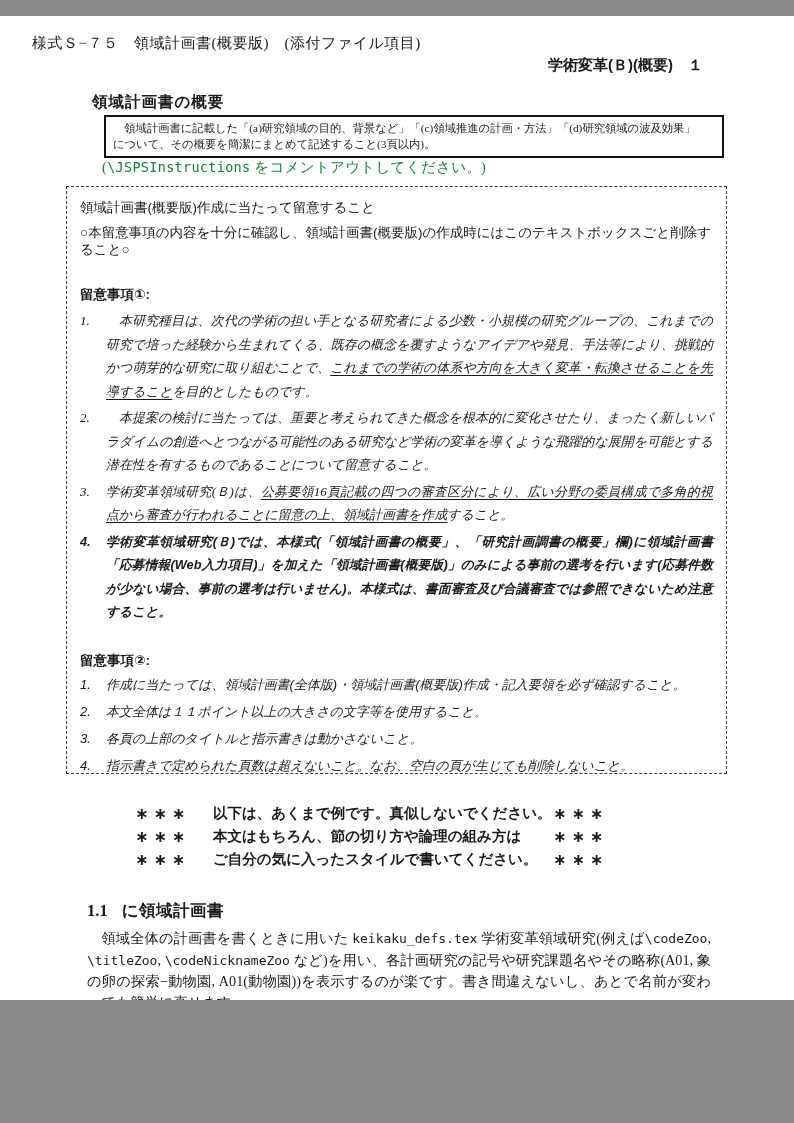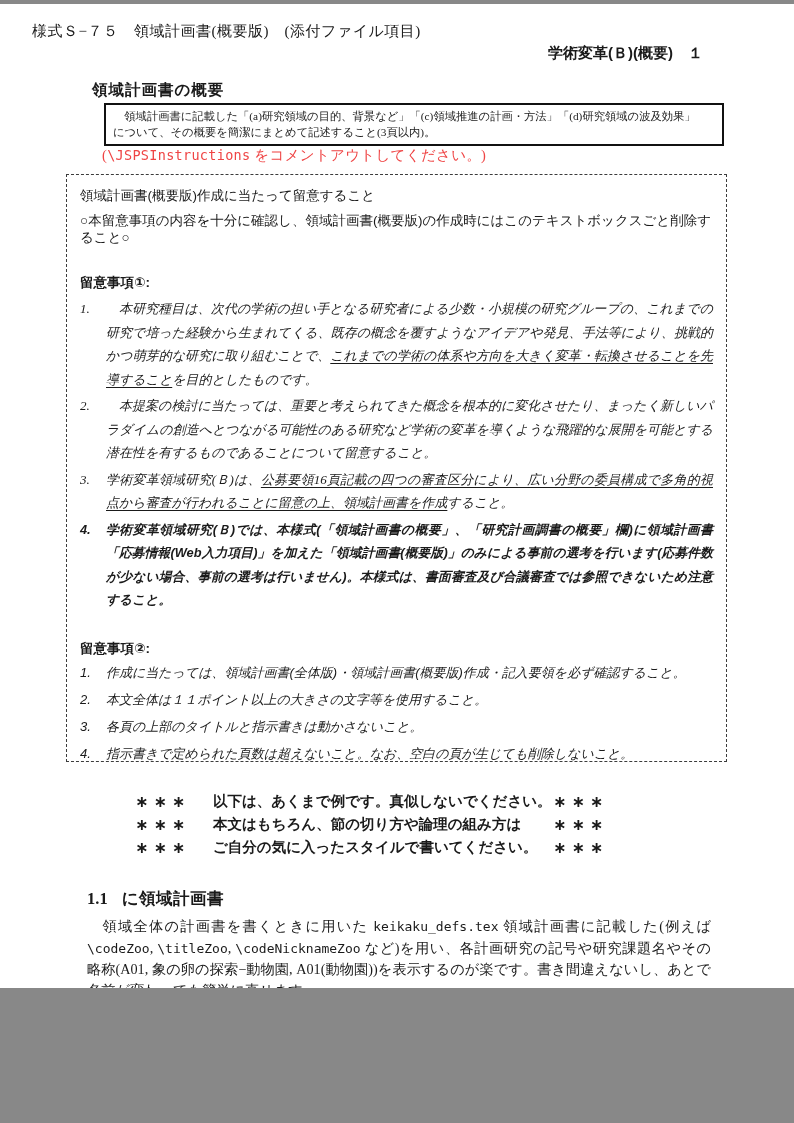--- a/index.html
+++ b/index.html
@@ -1,20 +1,20 @@
 <!DOCTYPE html>
 <html><head>
 <meta charset="utf-8">
 <style>
   html,body{margin:0;padding:0;background:#888;}
   .page{
     position:relative;
     width:794px;height:984px;
     background:#ffffff;
-    margin:4px auto;
+    margin:16px auto;
     overflow:hidden;
     color:#1a1a1a;
     font-family:"Liberation Serif","DejaVu Serif",serif;
   }
   .abs{position:absolute;}
   .serif{font-family:"Liberation Serif","DejaVu Serif",serif;}
   .gothic{font-family:"Liberation Sans","DejaVu Sans",sans-serif;}
   .mono{font-family:"DejaVu Sans Mono","Liberation Mono",monospace;}
 
   .form-label{left:32px;top:18px;font-size:15px;letter-spacing:.5px;}
@@ -84,21 +84,21 @@
   <div class="abs serif form-label">様式Ｓ−７５　領域計画書(概要版)　(添付ファイル項目)</div>
   <div class="abs gothic page-header">学術変革(Ｂ)(概要)　１</div>
 
   <div class="abs gothic overview-heading">領域計画書の概要</div>
 
   <div class="abs serif overview-box">
     <div>　領域計画書に記載した「(a)研究領域の目的、背景など」「(c)領域推進の計画・方法」「(d)研究領域の波及効果」</div>
     <div>について、その概要を簡潔にまとめて記述すること(3頁以内)。</div>
   </div>
 
-  <div class="abs serif red-note" style="color:#ef4444"><span>(</span><span class="mono">\JSPSInstructions</span><span> をコメントアウトしてください。)</span></div>
+  <div class="abs serif red-note" style="color:#15803d"><span>(</span><span class="mono">\JSPSInstructions</span><span> をコメントアウトしてください。)</span></div>
 
   <div class="abs notice-box">
     <div class="nb-line1">領域計画書(概要版)作成に当たって留意すること</div>
     <div class="nb-line2">○本留意事項の内容を十分に確認し、領域計画書(概要版)の作成時にはこのテキストボックスごと削除すること○</div>
 
     <div class="nb-h">留意事項①:</div>
     <div class="n-list list1">
       <div class="n-item">
         <span class="n-num">1.</span>
         <div class="n-text"><span>　本研究種目は、次代の学術の担い手となる研究者による少数・小規模の研究グループの、これまでの研究で培った経験から生まれてくる、既存の概念を覆すようなアイデアや発見、手法等により、挑戦的かつ萌芽的な研究に取り組むことで、</span><span class="u">これまでの学術の体系や方向を大きく変革・転換させることを先導すること</span><span>を目的としたものです。</span></div>
@@ -155,18 +155,18 @@
       <span class="ex-text">ご自分の気に入ったスタイルで書いてください。</span>
       <span class="ex-stars right">∗∗∗</span>
     </div>
   </div>
 
   <div class="abs section-heading">
     <span class="section-number">1.1</span><span class="section-title">に領域計画書</span>
   </div>
 
   <div class="abs serif body-text">
-    <p class="body-par"><span>　領域全体の計画書を書くときに用いた </span><span class="mono">keikaku_defs.tex</span><span> 領域計画書に記載した(例えば</span><span class="mono">\codeZoo</span><span>, </span><span class="mono">\titleZoo</span><span>, </span><span class="mono">\codeNicknameZoo</span><span> など)を用い、各計画研究の記号や研究課題名やその略称(A01, 象の卵の探索−動物園, A01(動物園))を表示するのが楽です。書き間違えないし、あとで名前が変わっても簡単に直せます。</span></p>
+    <p class="body-par"><span>　領域全体の計画書を書くときに用いた </span><span class="mono">keikaku_defs.tex</span><span> 学術変革領域研究(例えば</span><span class="mono">\codeZoo</span><span>, </span><span class="mono">\titleZoo</span><span>, </span><span class="mono">\codeNicknameZoo</span><span> など)を用い、各計画研究の記号や研究課題名やその略称(A01, 象の卵の探索−動物園, A01(動物園))を表示するのが楽です。書き間違えないし、あとで名前が変わっても簡単に直せます。</span></p>
     <p class="body-par">　以下の計画研究班を立てる。</p>
     <p class="body-par">　領域計画書にはこんなことが書かれてます...</p>
   </div>
 
 </div>
 
 </body></html>

